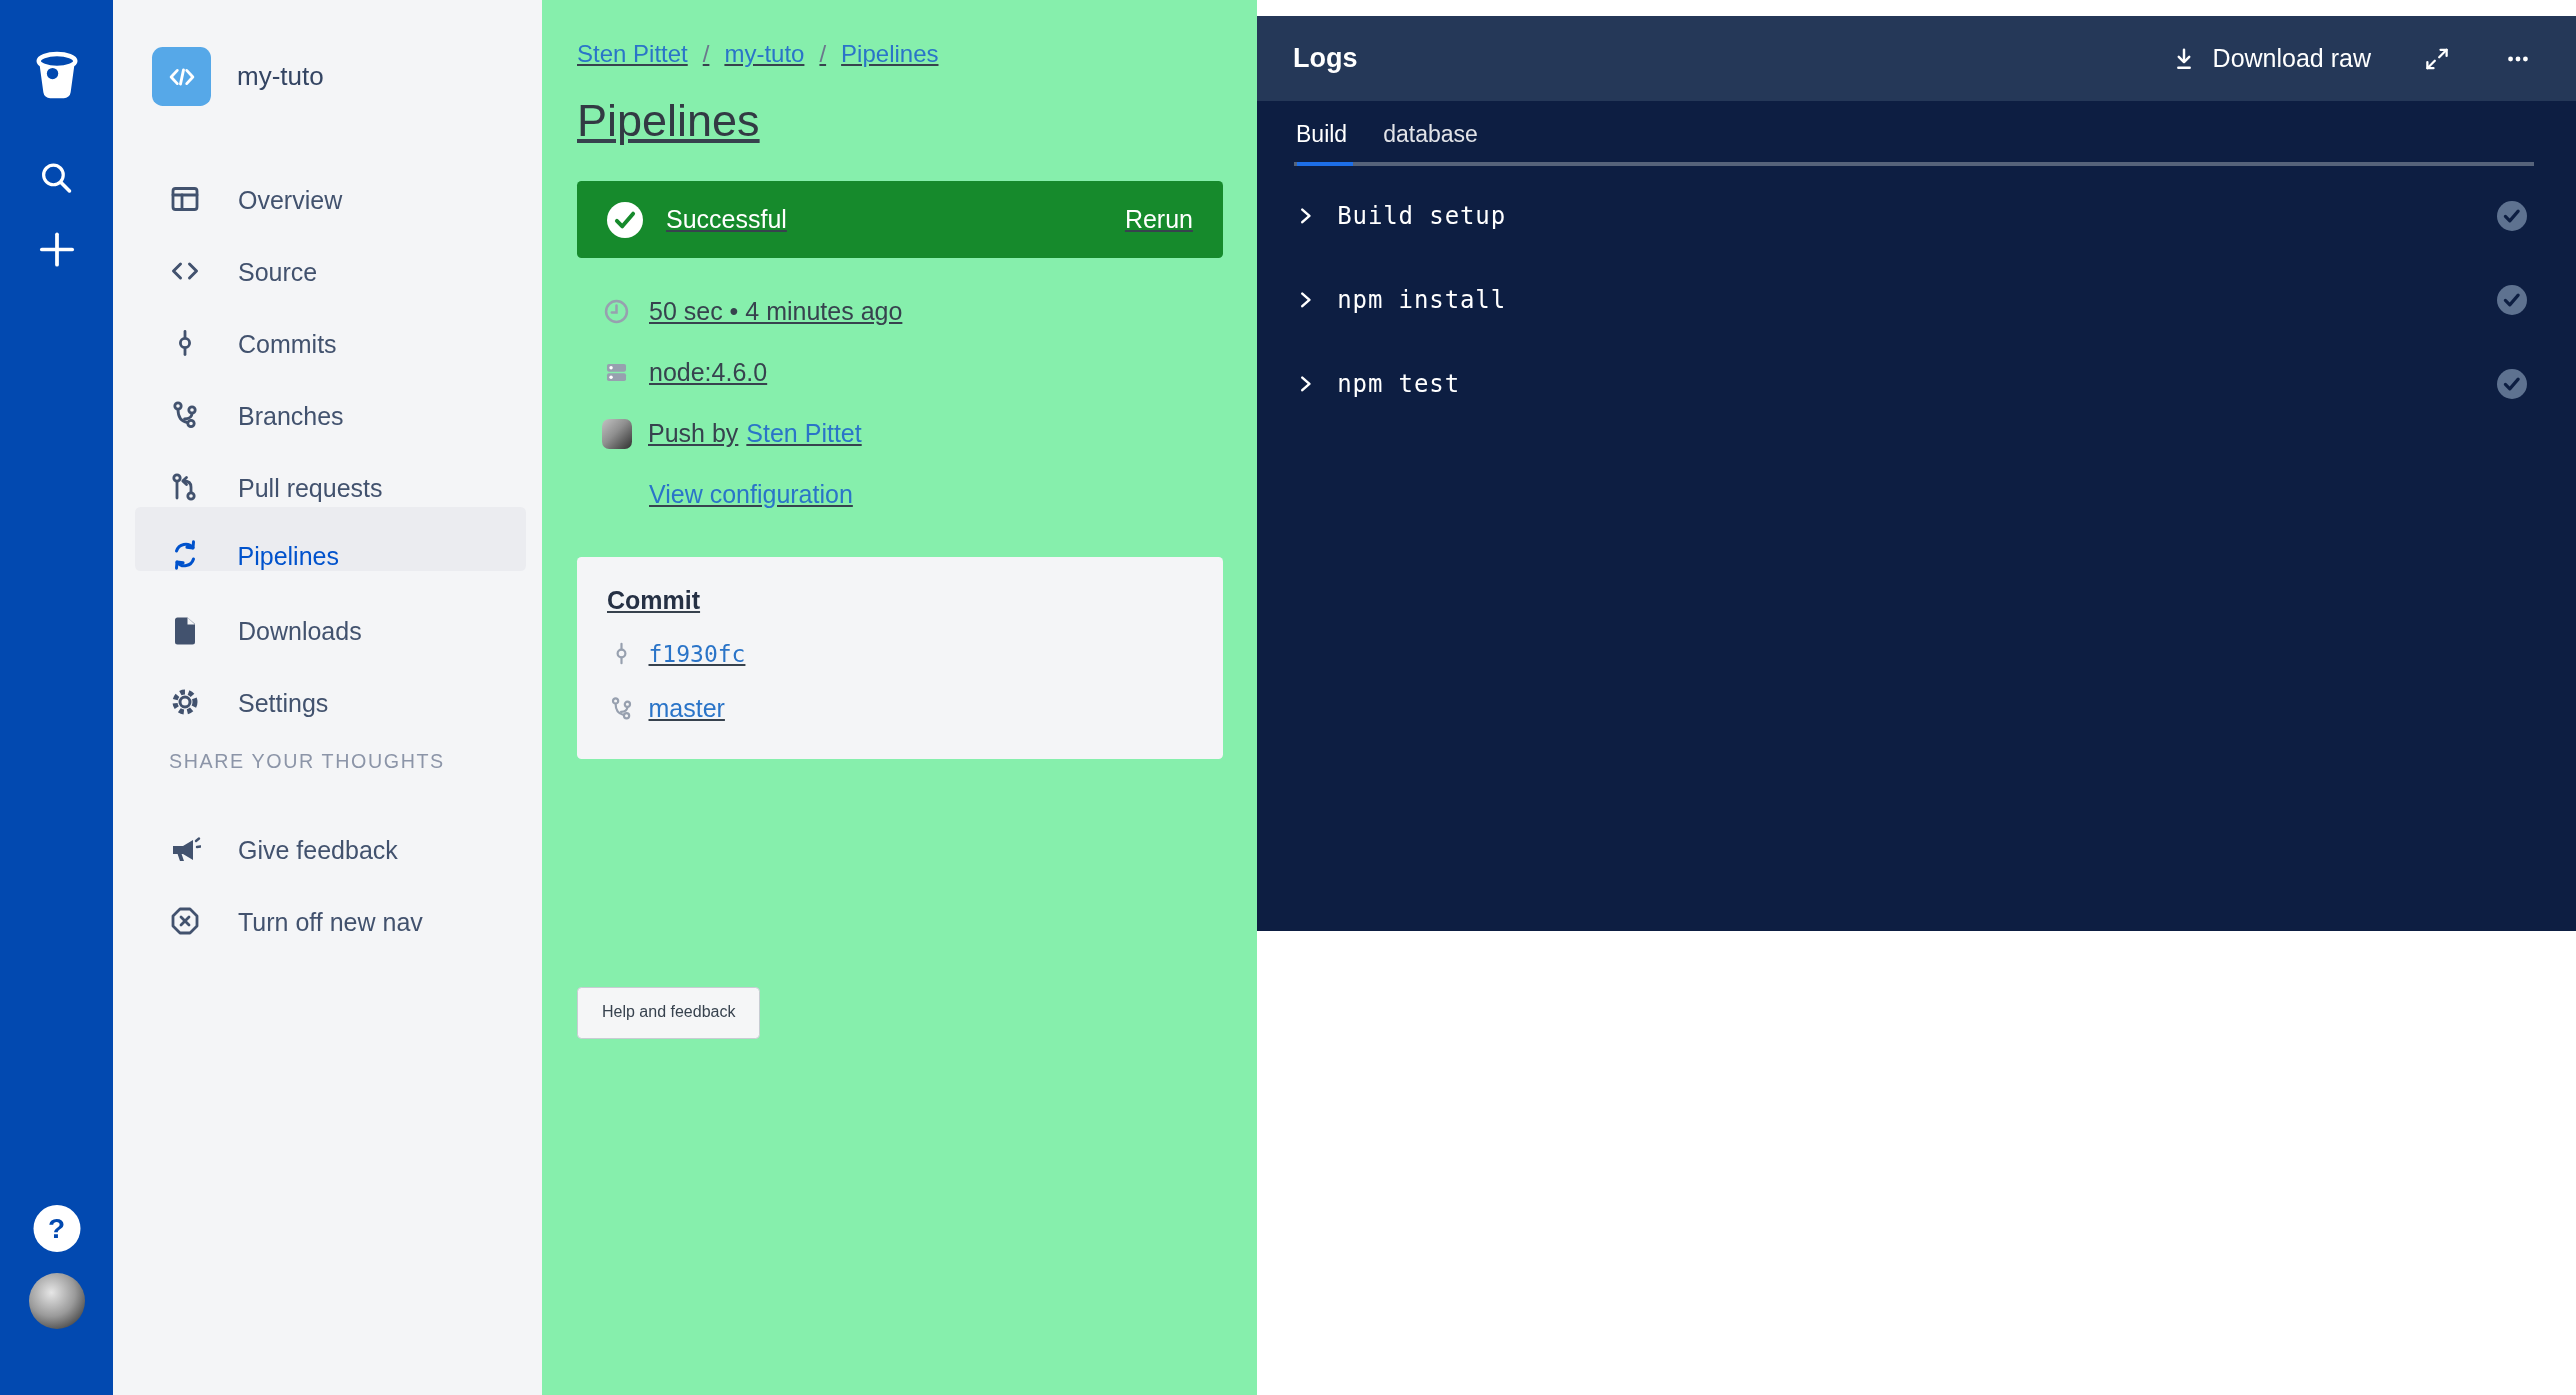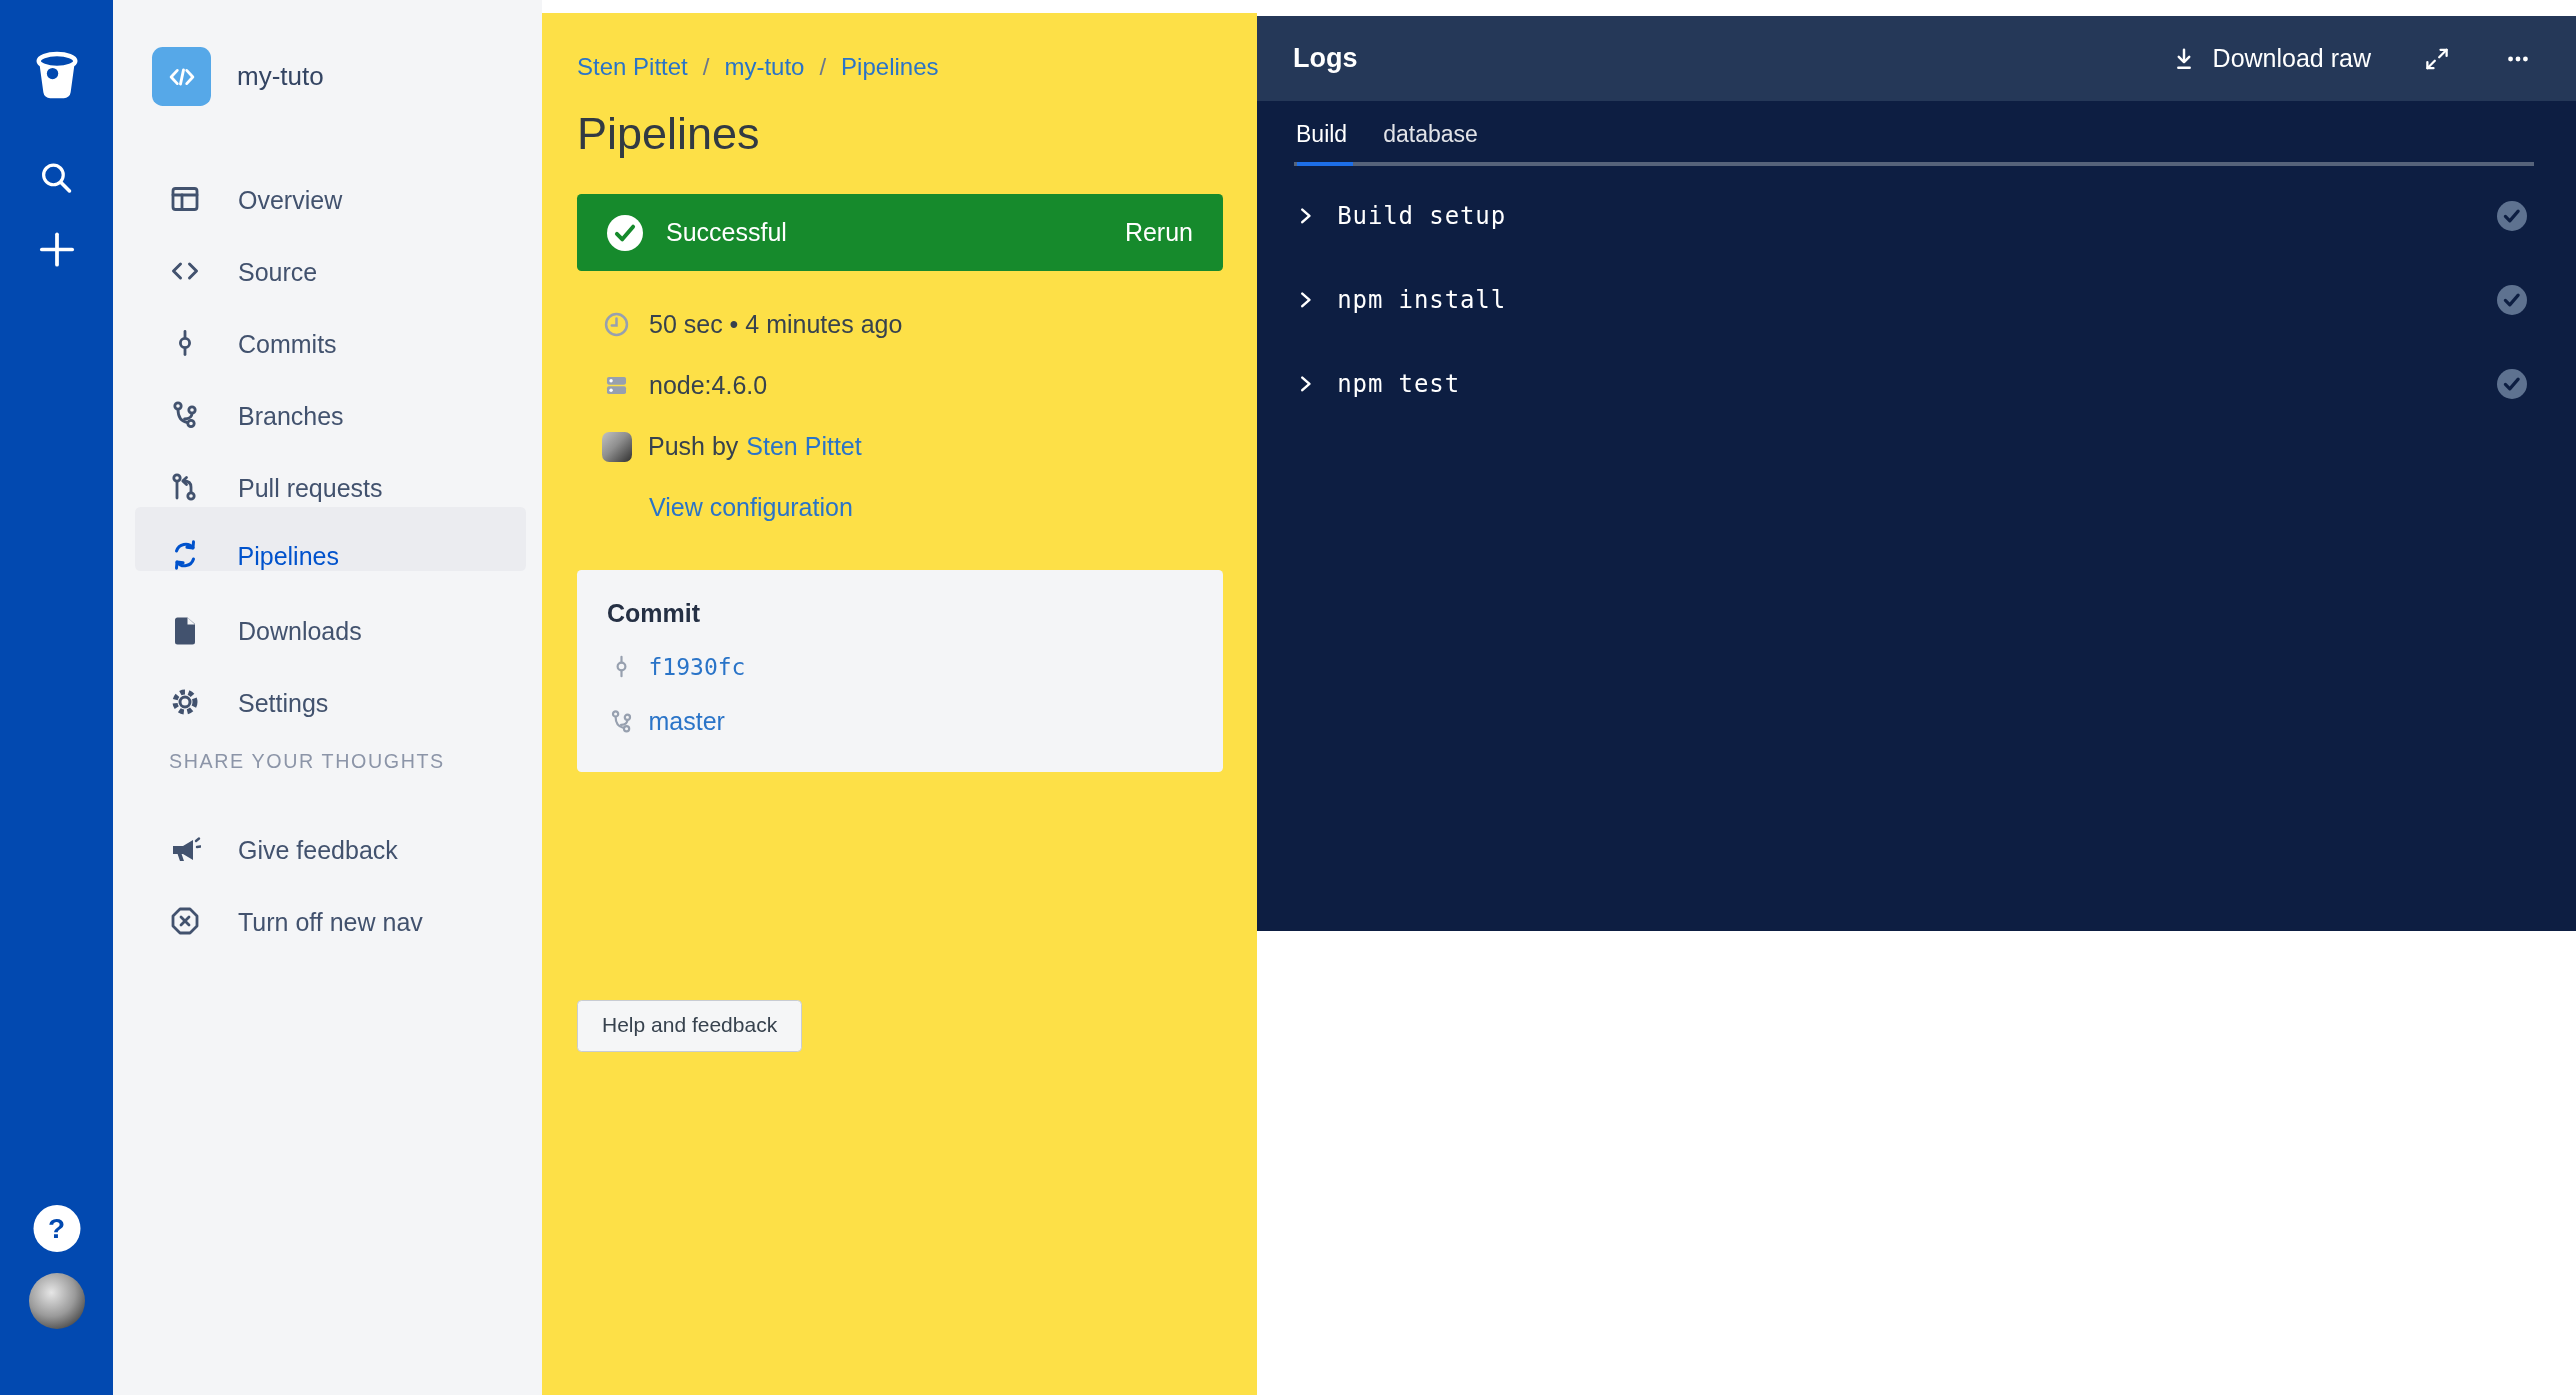--- a/index.html
+++ b/index.html
@@ -42,21 +42,21 @@
   .nav-item{height:72px;display:flex;align-items:flex-end;padding-left:56px;
     color:var(--nav_text);font-size:25px;cursor:pointer;}
   .nav-item .nicon{width:32px;height:32px;margin-right:37px;display:flex;align-items:center;justify-content:center;color:#42526E;}
   .nav-item.active{height:64px;margin:3.6px 16px 3.6px 21.5px;padding-left:34px;
     background:var(--sidebar_active_bg);border-radius:5.4px;color:var(--accent_blue);}
   .nav-item.active .nicon{color:var(--accent_blue);}
   .section-heading{margin-top:18px;margin-bottom:7.2px;height:50px;line-height:50px;padding-left:56px;
     font-size:19.7px;font-weight:500;letter-spacing:1.6px;color:var(--nav_heading);}
 
   
-  .content{position:absolute;left:542px;top:13px;bottom:0;width:715px;background:#fde047;padding-left:35px;}
+  .content{position:absolute;left:542px;top:0;bottom:0;width:715px;background:#86efac;padding-left:35px;text-decoration:underline;}
   .breadcrumb{margin-top:40px;display:flex;align-items:center;gap:15px;font-size:24px;color:#6B778C;}
   .breadcrumb a{color:var(--link_blue);text-decoration:none;cursor:pointer;}
   .page-title{margin-top:27px;font-size:45px;font-weight:400;color:#323A43;}
   .banner{margin-top:34px;width:646px;height:77px;border-radius:4.5px;background:var(--success_green);
     display:flex;align-items:center;padding:16px 30px;color:#fff;font-size:25px;}
   .banner-check{width:36px;height:36px;border-radius:50%;background:#fff;margin-right:23px;
     display:flex;align-items:center;justify-content:center;flex:none;}
   .banner-rerun{margin-left:auto;cursor:pointer;}
   .meta{margin-top:23px;width:646px;}
   .meta-row{height:61px;display:flex;align-items:center;padding-left:25px;font-size:25px;}
@@ -72,21 +72,21 @@
   .commit-title{font-size:25px;font-weight:700;color:#253044;}
   .commit-row{display:flex;align-items:center;margin-top:25px;}
   .commit-row .cicon{width:29px;margin-right:12.5px;color:var(--muted_icon);display:flex;justify-content:center;flex:none;}
   .commit-hash{font-size:23px;color:var(--link_blue);text-decoration:none;cursor:pointer;}
   .commit-msg{margin-top:18px;padding-left:41px;font-size:25px;color:var(--text_dark);}
   .branch-row{margin-top:27px;}
   .branch-link{font-size:25px;color:var(--link_blue);text-decoration:none;cursor:pointer;}
 
   .help-button{display:inline-block;margin-top:228px;height:52px;line-height:48px;padding:0 24px;
     background:var(--button_bg);border:1.8px solid var(--button_border);border-radius:4.5px;
-    font-size:21px;color:#37424E;cursor:pointer;}
+    font-size:16px;color:#37424E;cursor:pointer;}
 
   
   .logs{position:absolute;left:1257px;top:16px;width:1319px;height:915px;background:var(--logs_body_bg);}
   .logs-header{height:85px;background:var(--logs_header_bg);display:flex;align-items:center;
     padding:0 43px 0 36px;color:#fff;}
   .logs-title{font-size:27px;font-weight:700;}
   .logs-controls{margin-left:auto;display:flex;align-items:center;gap:52px;}
   .download-raw{display:flex;align-items:center;gap:15px;font-size:25px;cursor:pointer;}
   .icon-btn{cursor:pointer;display:flex;}
   .tabs{display:flex;gap:36px;padding:19.7px 0 0 39px;font-size:23px;color:#fff;}

